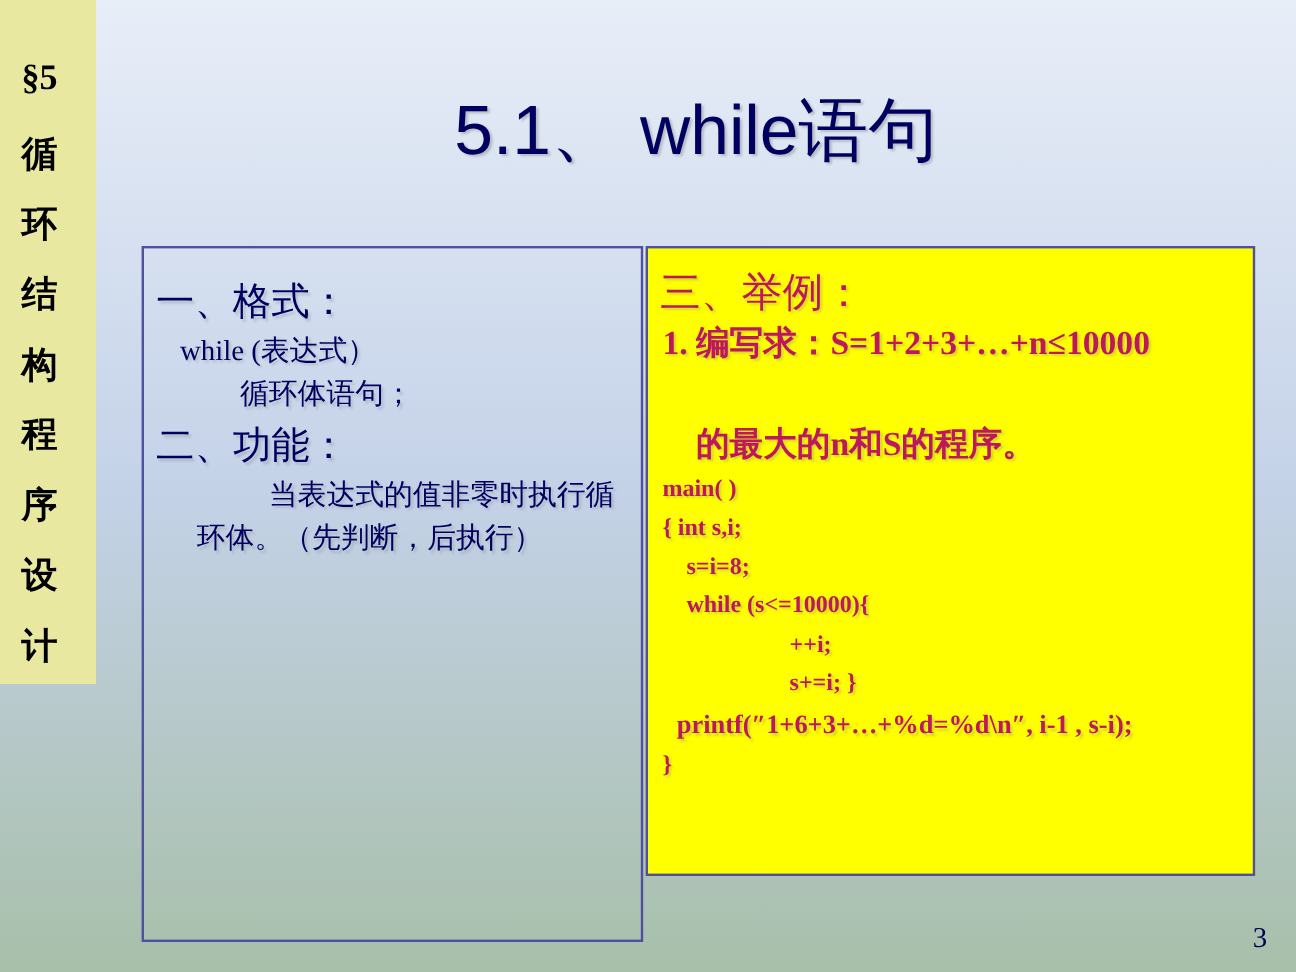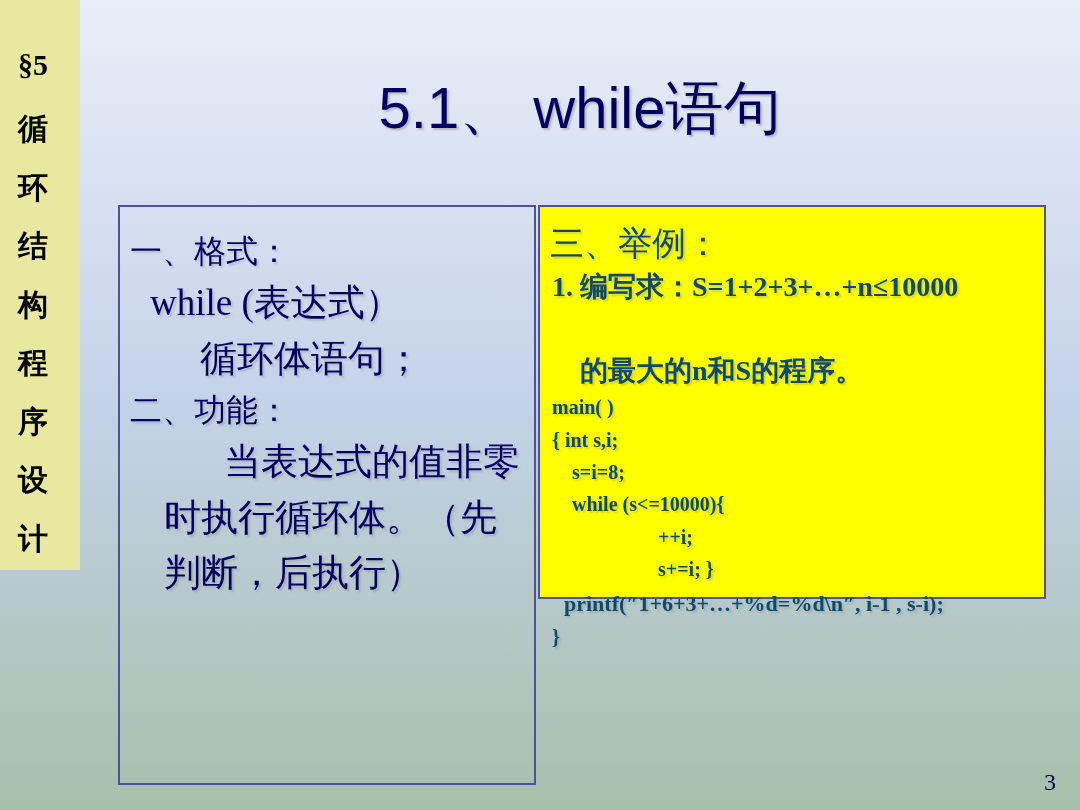--- a/index.html
+++ b/index.html
@@ -46,36 +46,36 @@
     padding: 20px 10px;
     text-shadow: 2px 2px 2px rgba(120,120,120,0.3);
     margin-left: 20px;
   }
   .box-left .h {
     font-size: 32px;
     color: #000060;
     line-height: 1.5;
   }
   .box-left .line {
-    font-size: 37px;
+    font-size: 24px;
     color: #000060;
     line-height: 1.5;
     font-family: "Times New Roman", "SimSun", serif;
   }
   .box-left .ind1 { padding-left: 20px; }
   .box-left .ind2 { padding-left: 70px; }
   .box-left .body { padding-left: 34px; text-indent: 60px; font-family: Liberation Serif, serif; }
   .box-right {
     position: absolute;
     left: 538px; top: 205px;
-    width: 508px; height: 394px;
+    width: 508px; height: 525px;
     border: 2px solid #5050a0;
     background: #ffff00;
     padding: 14px 10px;
-    color: #0c4a6e;
+    color: #be185d;
     text-shadow: 2px 2px 2px rgba(120,120,120,0.3);
   }
   .box-right .h {
     font-size: 34px;
     font-family: "SimSun", serif;
   }
   .box-right .prob {
     font-size: 28px;
     font-family: "Times New Roman", "SimSun", serif;
     font-weight: bold;

